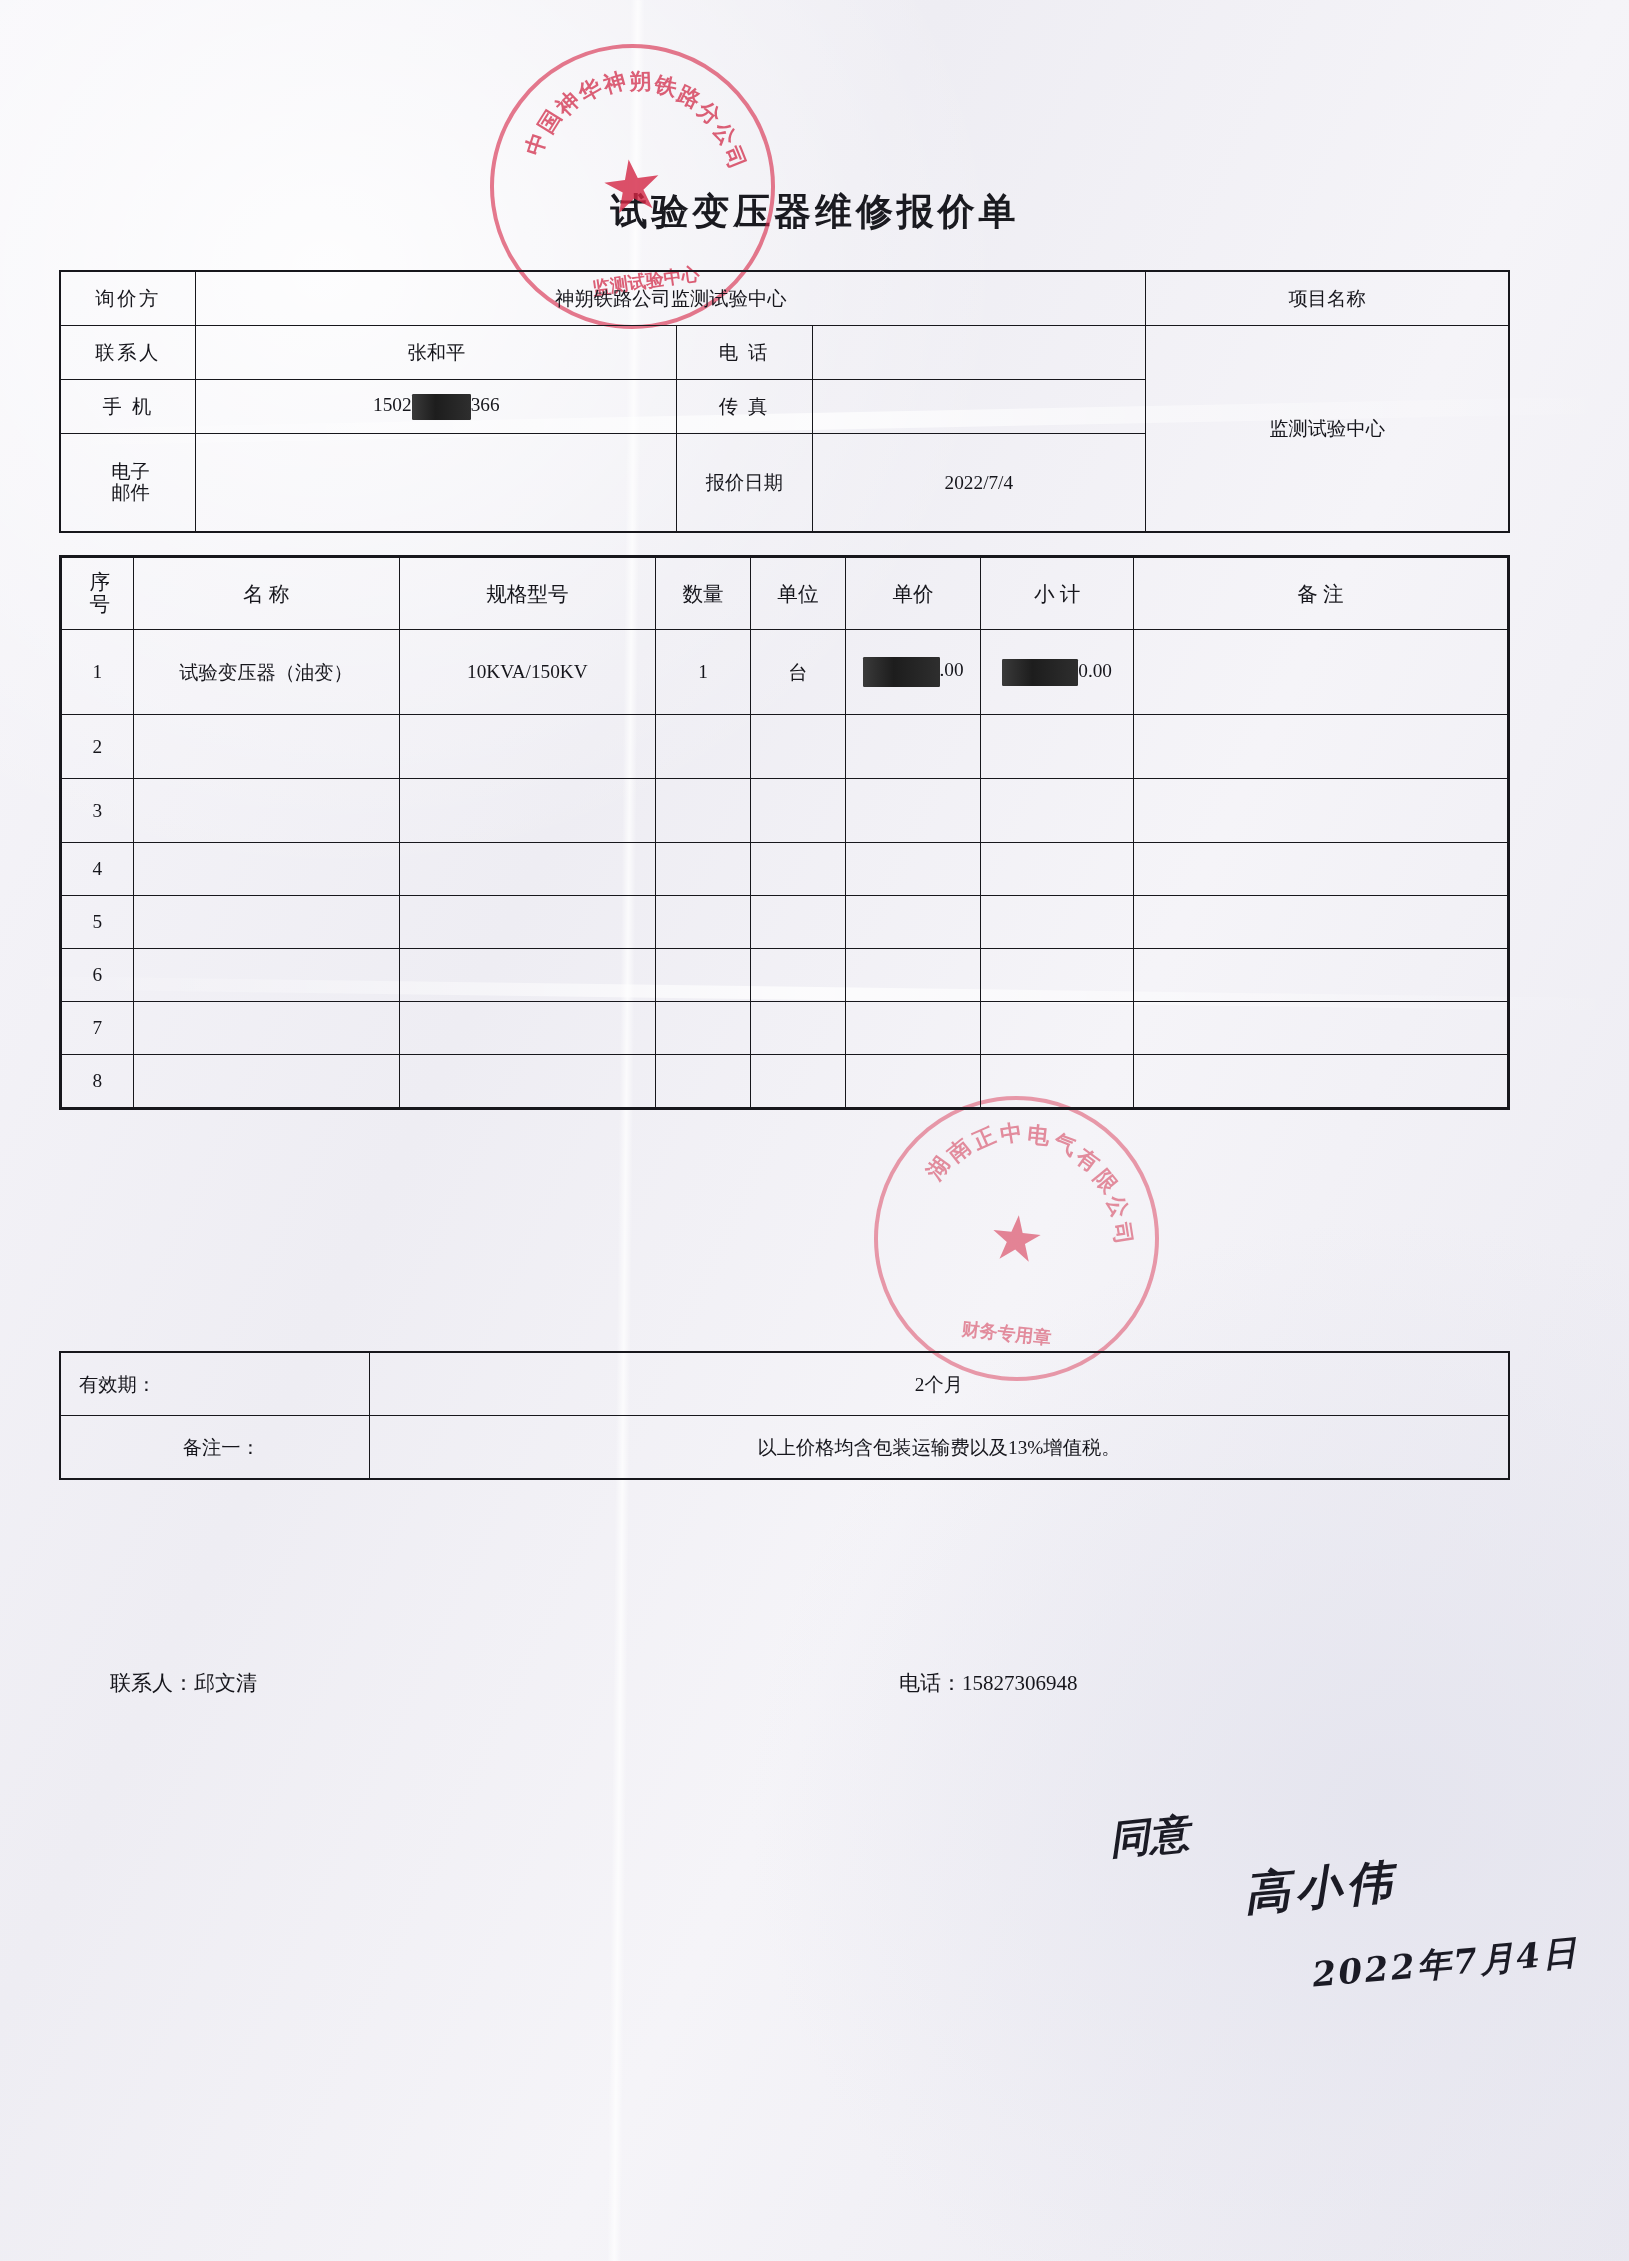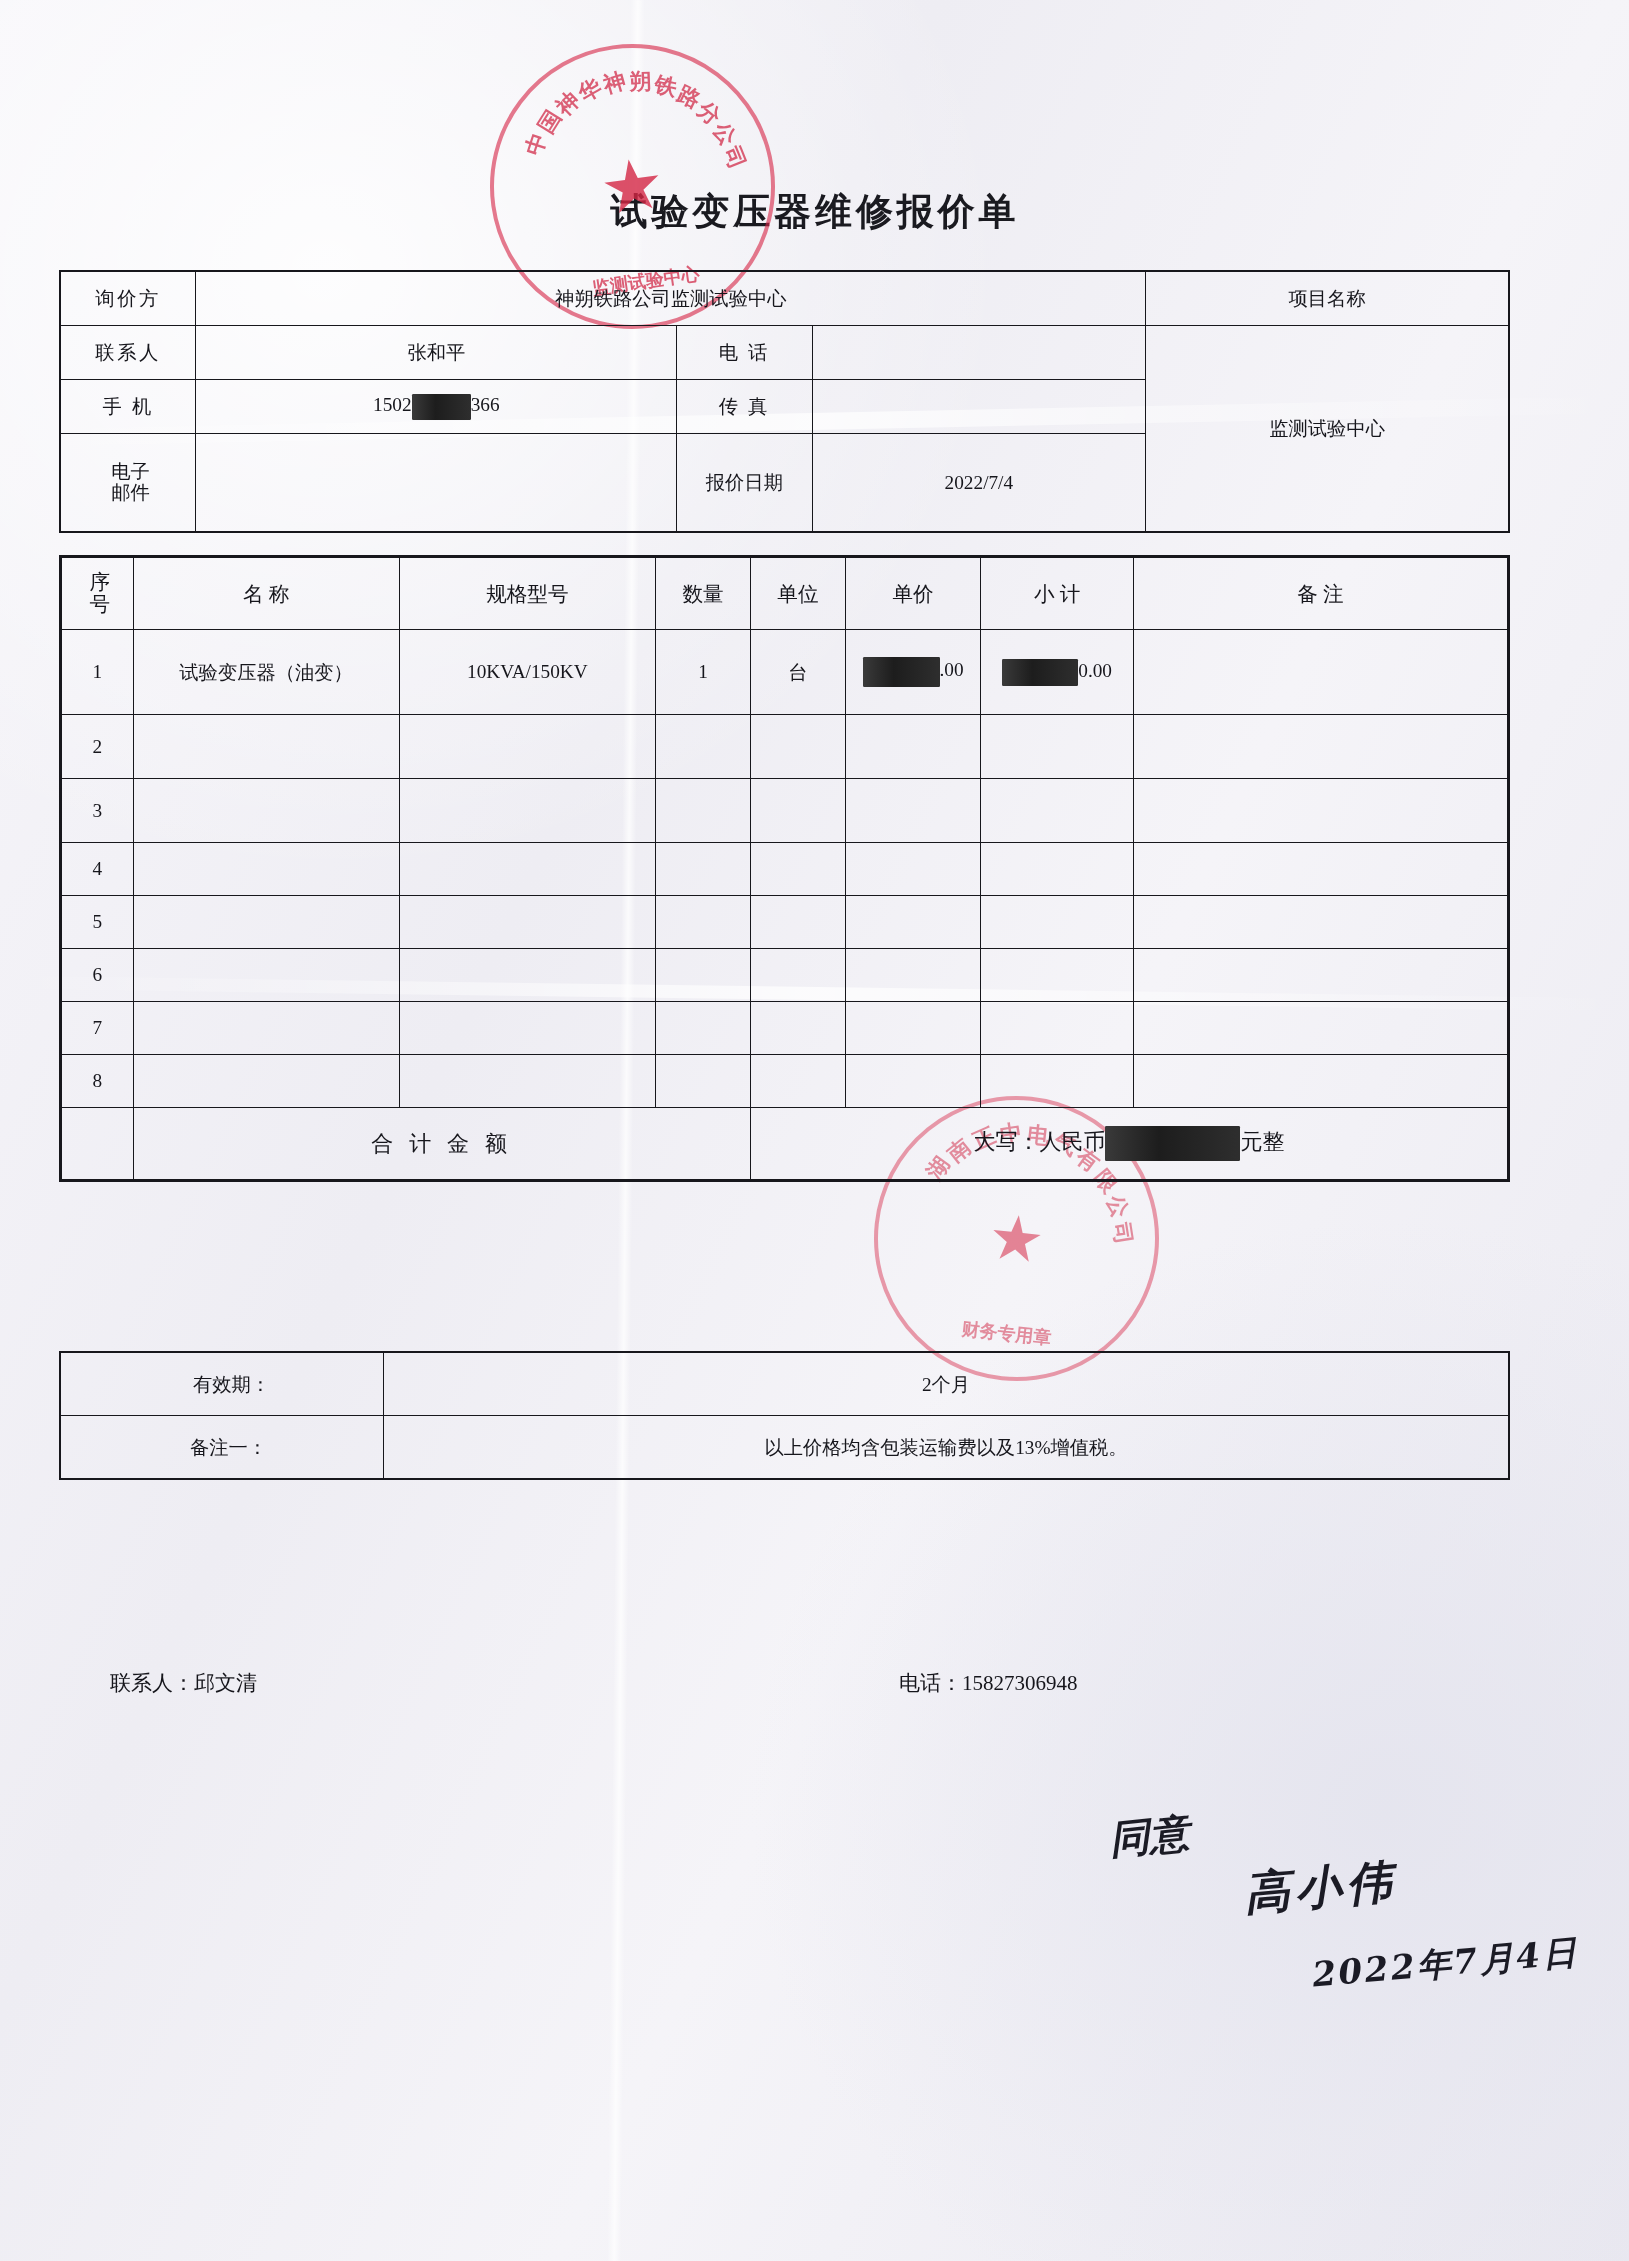--- a/index.html
+++ b/index.html
@@ -364,34 +364,27 @@
       <td>8</td>
       <td></td>
       <td></td>
       <td></td>
       <td></td>
       <td></td>
       <td></td>
       <td></td>
     </tr>
 
-    <tr class="amount">
-      <td></td>
-      <td colspan="3" style="letter-spacing:5.2px">合 计 金 额</td>
-      <td colspan="4">
-        <span>大写：人民币</span><span class="redact redact-e"></span><span>元整</span>
-      </td>
-    </tr>
   </tbody>
     </table>
 
   <table id="terms-table">
     <tbody>
     <tr>
-      <td style="text-align:center;padding-left:24px">有效期：</td>
+      <td style="text-align:left;padding-left:18px">有效期：</td>
       <td colspan="3">2个月</td>
     </tr>
     <tr>
       <td style="text-align:center;padding-left:18px">备注一：</td>
       <td colspan="3">以上价格均含包装运输费以及13%增值税。</td>
     </tr>
   </tbody>
     </table>
 
   <div class="footer-contact" id="footer-person">联系人：邱文清</div>

